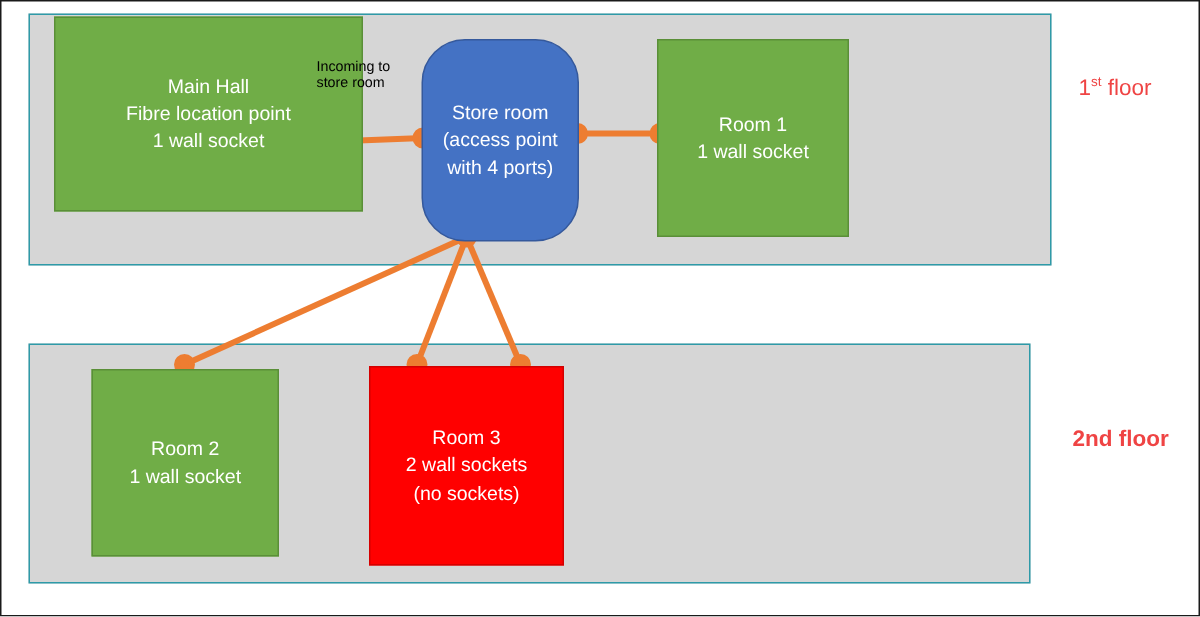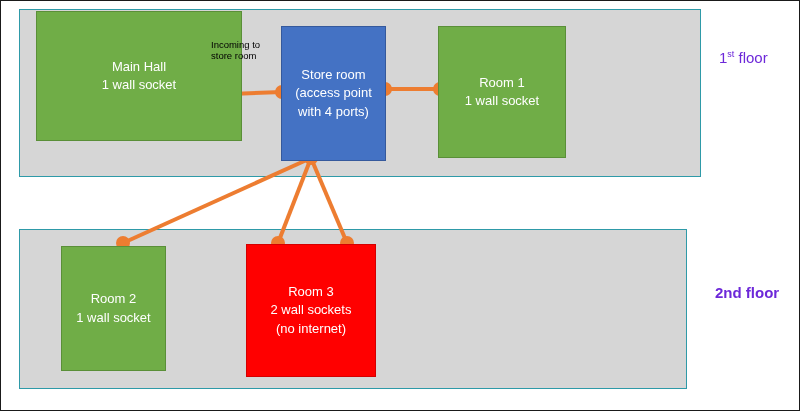--- a/index.html
+++ b/index.html
@@ -30,35 +30,35 @@
     text-align: center;
     color: #ffffff;
     font-size: 13px;
     line-height: 1.4;
     padding: 4px;
   }
   .node.green { background: #70ad47; border: 1px solid #5a8f38; }
   .node.blue  { background: #4472c4; border: 1px solid #35599c; }
   .node.red   { background: #ff0000; border: 1px solid #d40000; }
   .main-hall  { left: 35px;  top: 10px;  width: 206px; height: 130px; }
-  .store-room { left: 280px; top: 25px;  width: 105px; height: 135px; }
+  .store-room { left: 280px; top: 25px;  width: 105px; height: 135px; border-radius: 29px; }
   .room1      { left: 437px; top: 25px;  width: 128px; height: 132px; align-items: center; }
-  .room2      { left: 60px;  top: 245px; width: 105px; height: 125px; }
+  .room2      { left: 60px;  top: 245px; width: 125px; height: 125px; }
   .room3      { left: 245px; top: 243px; width: 130px; height: 133px; }
   .incoming-label {
     position: absolute;
     left: 210px; top: 38px; width: 66px;
     text-align: left;
     color: #000000;
     font-size: 9.5px;
     line-height: 1.2;
   }
   .floor-label {
     position: absolute;
-    color: #6d28d9;
+    color: #ef4444;
     font-size: 15px;
     white-space: nowrap;
   }
   .floor-label sup { font-size: 9px; }
   .fl1 { left: 718px; top: 48px; }
   .fl2 { left: 714px; top: 283px; font-weight: bold; }
   .connectors {
     position: absolute;
     left: 0; top: 0;
     width: 798px; height: 409px;
@@ -86,20 +86,21 @@
       <circle cx="439" cy="88" r="5"></circle>
       <circle cx="310" cy="157" r="5"></circle>
       <circle cx="122" cy="242" r="5"></circle>
       <circle cx="277" cy="242" r="5"></circle>
       <circle cx="346" cy="242" r="5"></circle>
     </g>
   </svg>
 
   <div class="node green main-hall">
     <div>Main Hall</div>
+    <div>Fibre location point</div>
     <div>1 wall socket</div>
   </div>
 
   <div class="node blue store-room">
     <div>Store room</div>
     <div>(access point</div>
     <div>with 4 ports)</div>
   </div>
 
   <div class="node green room1">
@@ -108,21 +109,21 @@
   </div>
 
   <div class="node green room2">
     <div>Room 2</div>
     <div>1 wall socket</div>
   </div>
 
   <div class="node red room3">
     <div>Room 3</div>
     <div>2 wall sockets</div>
-    <div>(no internet)</div>
+    <div>(no sockets)</div>
   </div>
 
   <div class="incoming-label">Incoming to store room</div>
 
   <div class="floor-label fl1"><span>1</span><sup>st</sup><span> floor</span></div>
   <div class="floor-label fl2">2nd floor</div>
 
 </div>
 
 </body></html>

